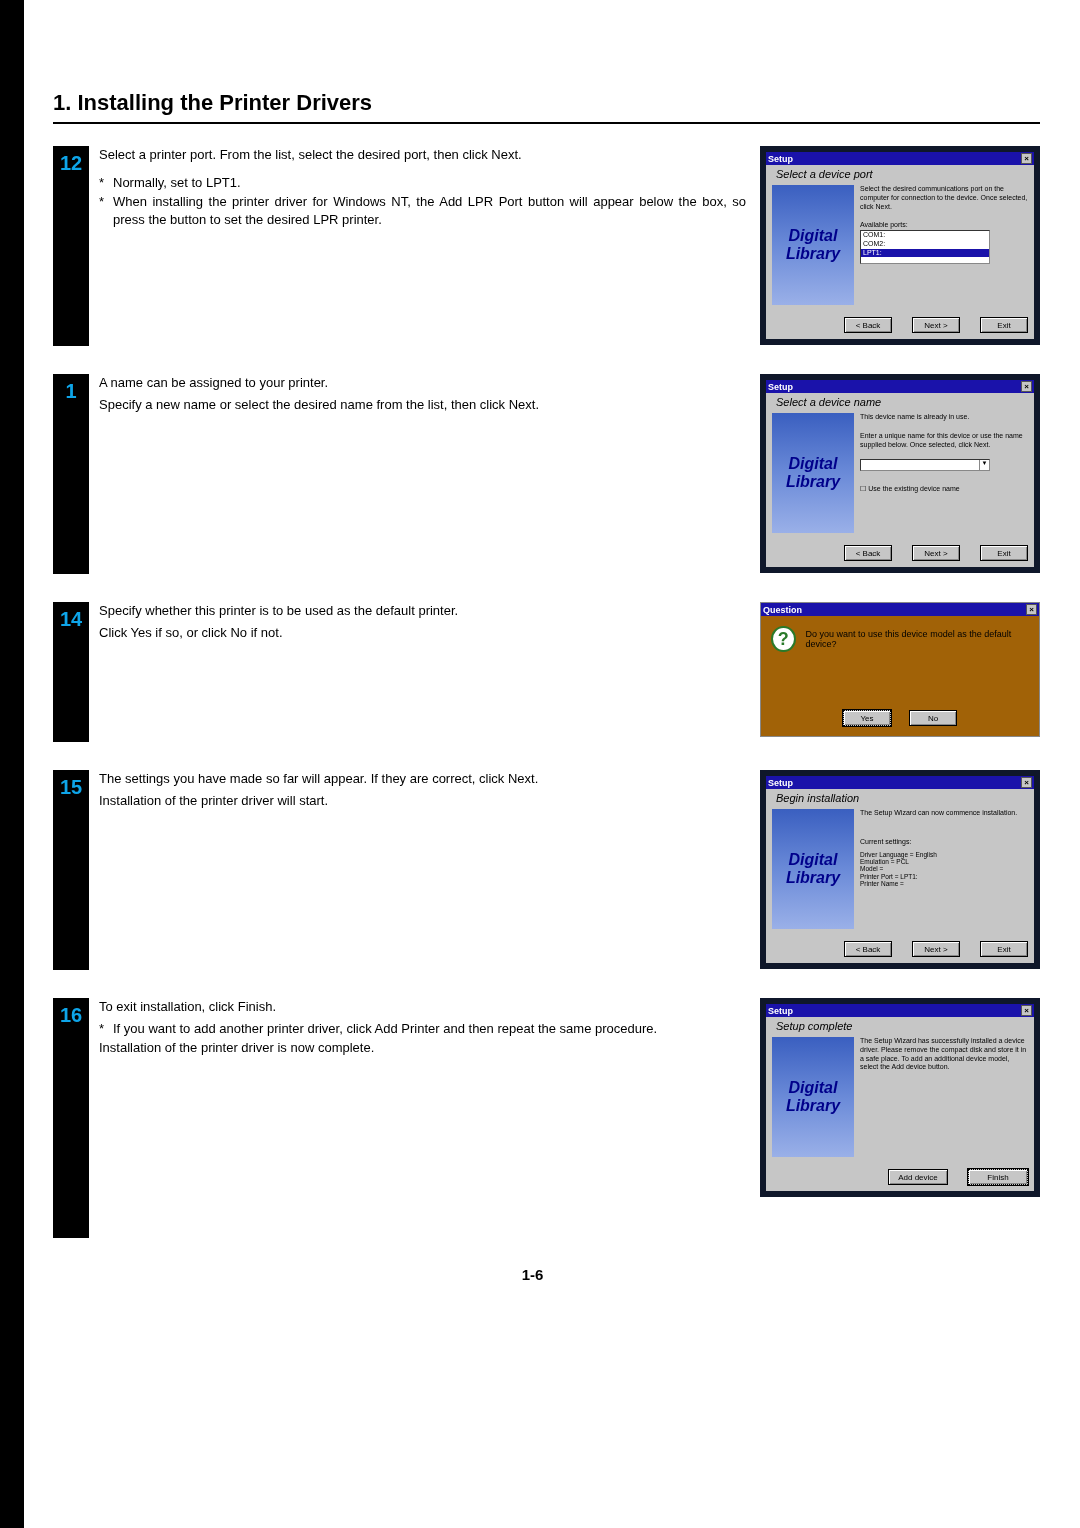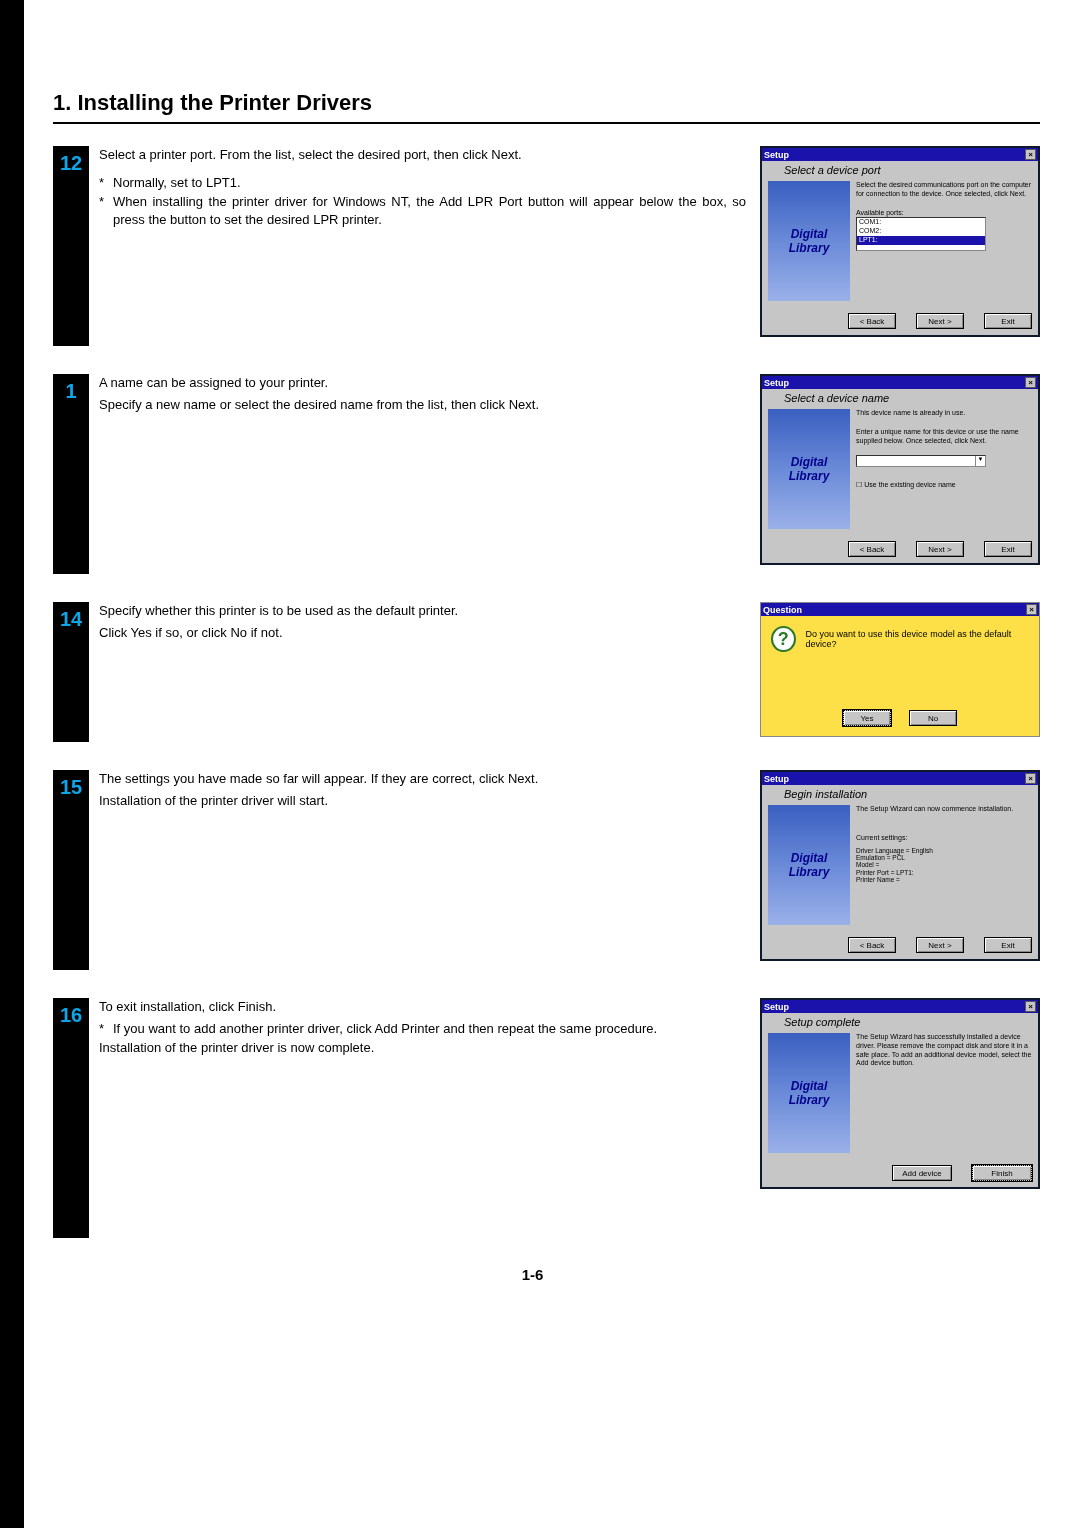--- a/index.html
+++ b/index.html
@@ -67,21 +67,21 @@
   .bullet {
     display: flex;
     margin-top: 10px;
   }
   .bullet .star { width: 14px; }
   .bullet .txt { flex: 1; }
   .screenshot {
     width: 280px;
     min-width: 280px;
     background: #c6c6c6;
-    border: 2px solid #0f172a;
+    border: 6px solid #0f172a;
     font-size: 8px;
   }
   .ss-title {
     background: #1a12aa;
     color: #fff;
     display: flex;
     justify-content: space-between;
     align-items: center;
     padding: 1px 2px;
     font-weight: bold;
@@ -93,39 +93,39 @@
     color: #000;
     display: flex;
     align-items: center;
     justify-content: center;
     font-size: 8px;
     border: 1px solid #555;
   }
   .ss-subtitle {
     font-style: italic;
     font-size: 11px;
-    padding: 3px 22px;
+    padding: 3px 10px;
   }
   .ss-content {
     display: flex;
     padding: 2px 6px 6px 6px;
     min-height: 130px;
   }
   .ss-left {
     width: 82px;
     height: 120px;
     background: linear-gradient(180deg, #3a5fc0 0%, #6a8ad8 50%, #9ab0e8 100%);
     display: flex;
     flex-direction: column;
     justify-content: center;
     align-items: center;
     color: #00008b;
     font-weight: bold;
     font-style: italic;
-    font-size: 12px;
+    font-size: 16px;
     margin-right: 6px;
   }
   .ss-right {
     flex: 1;
     font-size: 7px;
     line-height: 1.25;
   }
   .ss-right .desc { margin-bottom: 10px; }
   .ss-portbox {
     background: #fff;
@@ -161,21 +161,21 @@
     border: 1px solid #000;
     box-shadow: inset 1px 1px 0 #fff, inset -1px -1px 0 #888;
     font-size: 8px;
     display: flex;
     align-items: center;
     justify-content: center;
   }
   .ss-btn.default { border: 1px dotted #000; outline: 1px solid #000; outline-offset: 0; }
   .question-box {
     width: 280px;
-    background: #fde047;
+    background: #a16207;
     border: 1px solid #888;
     font-size: 9px;
   }
   .q-body {
     display: flex;
     align-items: center;
     padding: 10px;
     gap: 10px;
   }
   .q-icon {

